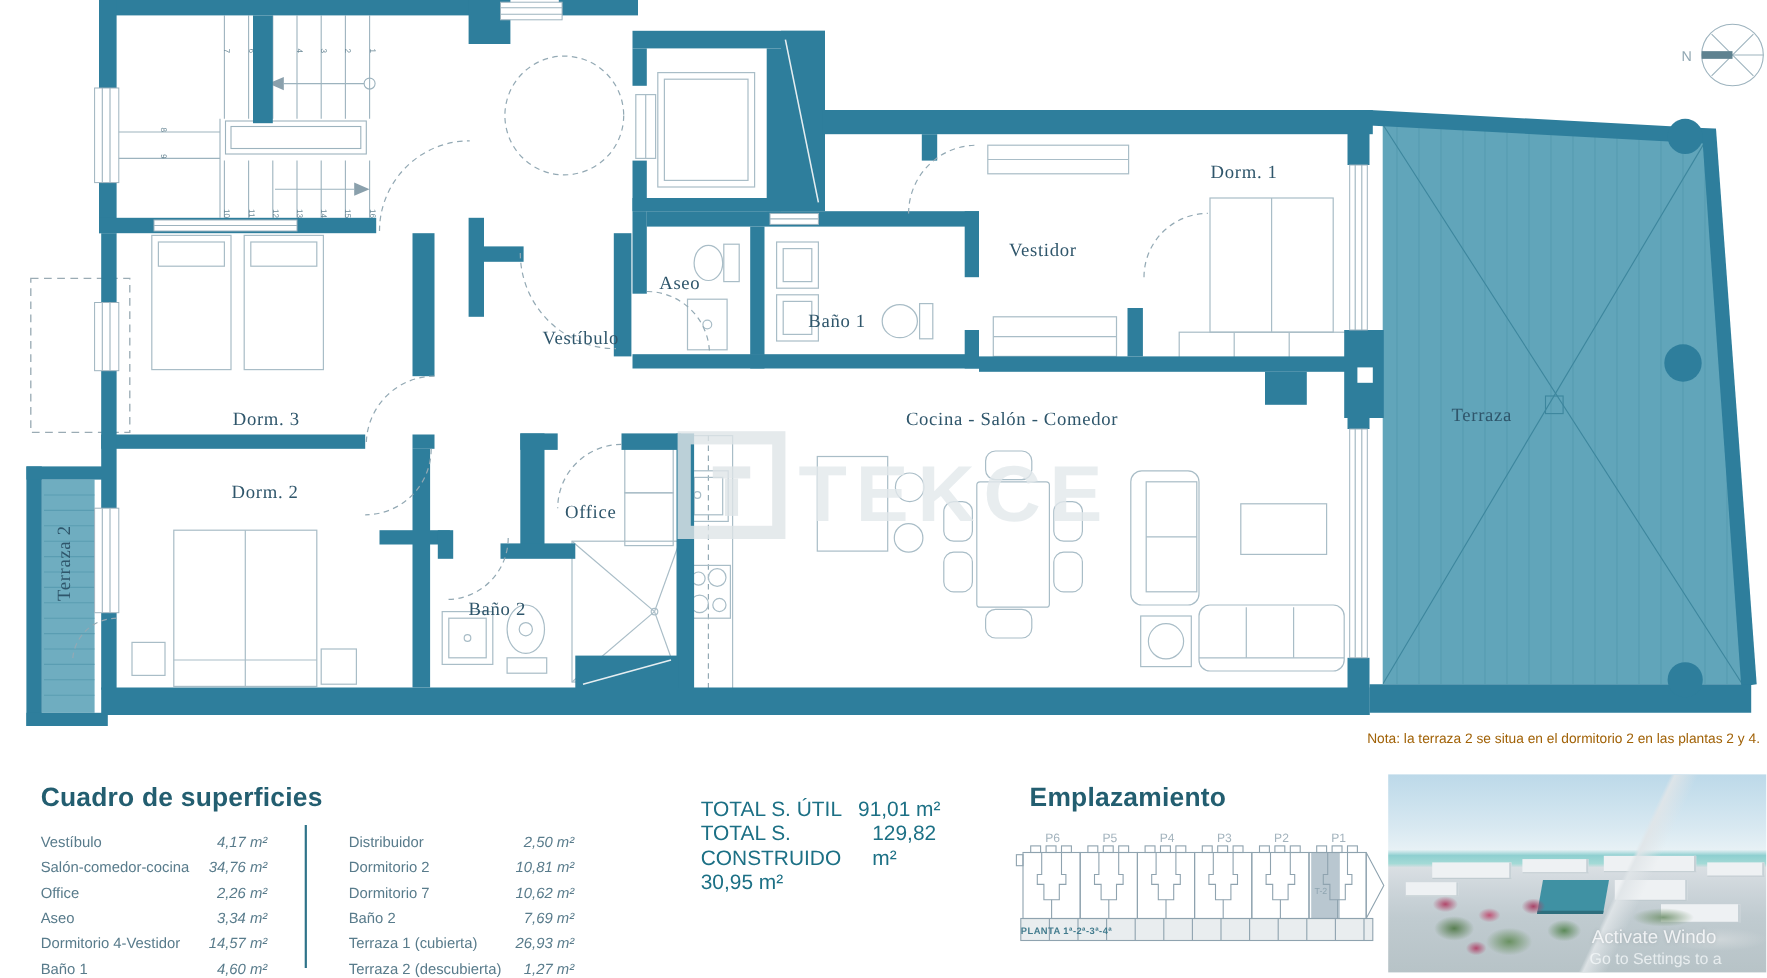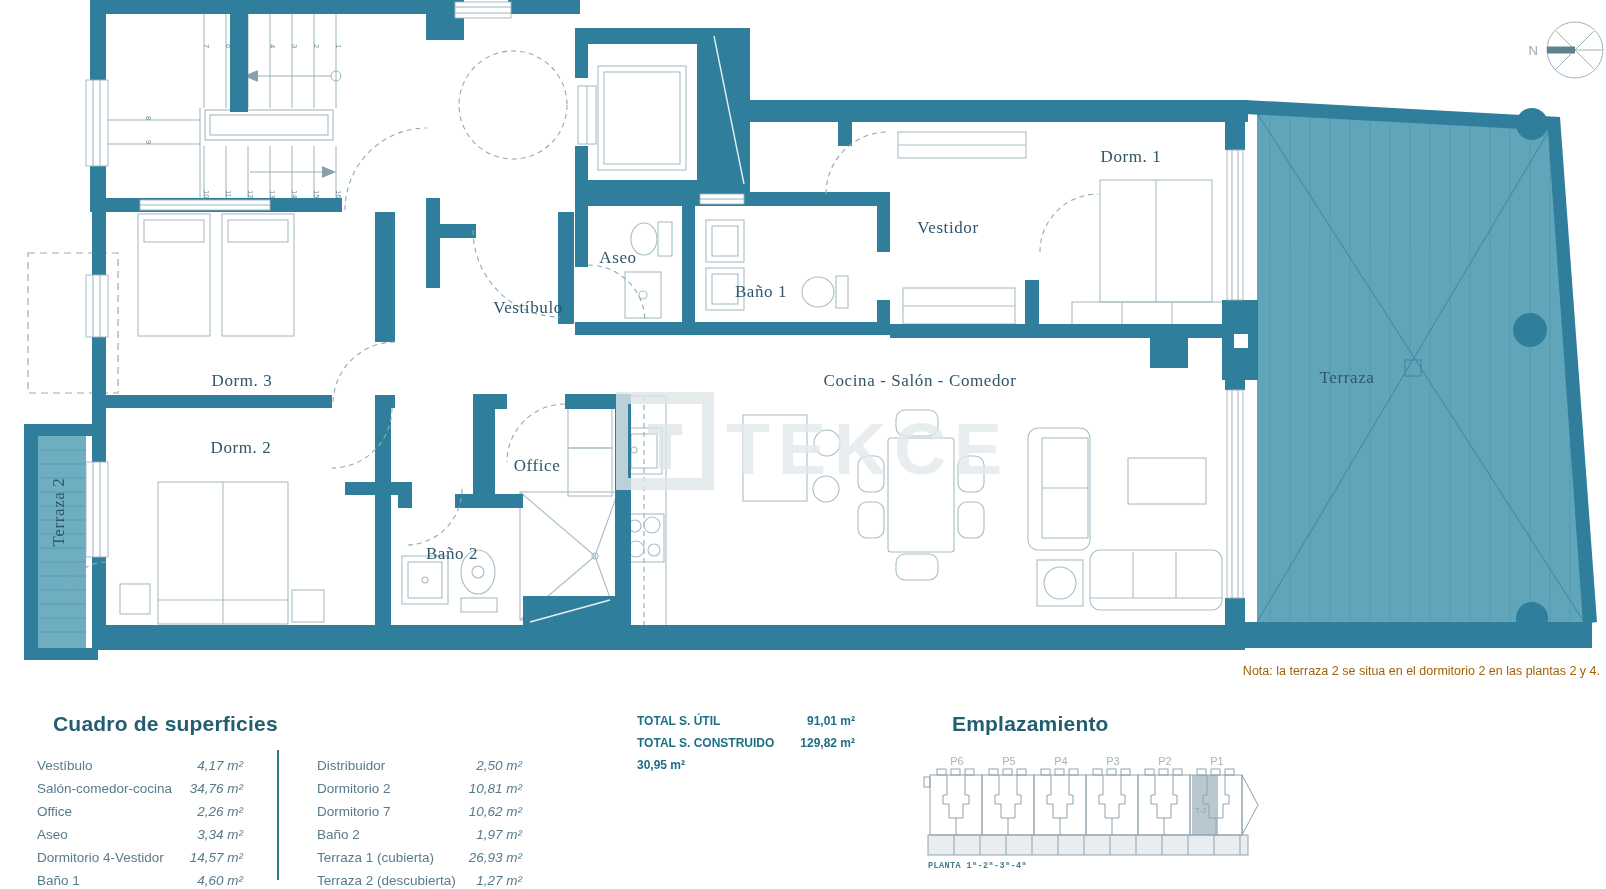--- a/index.html
+++ b/index.html
@@ -17,28 +17,28 @@
   .deck{fill:#61a5ba;}
   .deck2{fill:#6fadc0;}
   .deckline{stroke:#4d93a9;stroke-width:1;}
   .diag{stroke:#3d869d;stroke-width:1;fill:none;}
   .rlabel{font-family:"Liberation Serif",serif;font-size:17px;fill:#2f566b;letter-spacing:.6px;}
   .snum{font-family:"Liberation Sans",sans-serif;font-size:7.5px;fill:#6b8997;}
   .whiteline{stroke:#e6eef1;stroke-width:1.4;}
 
   
   .note{position:absolute;top:664px;right:6px;font-size:12.5px;color:#a16207;}
-  .panel-title{position:absolute;font-size:21px;font-weight:600;color:#235e70;letter-spacing:.2px;margin-left:16px;}
+  .panel-title{position:absolute;font-size:24px;font-weight:600;color:#235e70;letter-spacing:.2px;}
   .surf-col{position:absolute;top:754px;font-size:13.5px;color:#587b8b;}
   .surf-row{display:flex;justify-content:space-between;line-height:23px;}
   .surf-row .val{text-align:right;font-style:italic;}
   .surf-divider{position:absolute;left:277px;top:750px;width:2px;height:130px;background:#2e7389;}
-  .totals{position:absolute;left:637px;top:710px;width:218px;font-size:12px;font-weight:700;color:#1c7085;}
+  .totals{position:absolute;left:637px;top:726px;width:218px;font-size:19px;font-weight:400;color:#1c7085;}
   .tot-row{display:flex;justify-content:space-between;line-height:22px;}
-  .emp-caption{position:absolute;left:928px;top:861px;font-size:8.5px;letter-spacing:.4px;color:#437c8e;font-weight:600;font-family:Liberation Mono, monospace;}
+  .emp-caption{position:absolute;left:928px;top:841px;font-size:8.5px;letter-spacing:.4px;color:#437c8e;font-weight:600;}
 
   
   .photo{position:absolute;left:1262px;top:704px;width:344px;height:180px;overflow:hidden;
     background:linear-gradient(180deg,#bcd9e9 0%,#d7e8f1 26%,#e7f1f5 38%,#8ecfd0 41%,#a3dad6 45%,
                #d9dfe3 47%,#cdd5da 58%,#c0cbd0 72%,#b7c3c7 100%);}
   .ph-block{position:absolute;background:#eef1f3;border-right:2px solid #c7d1d6;border-bottom:1px solid #bcc7cc;}
   .ph-teal{position:absolute;left:138px;top:96px;width:60px;height:28px;background:#3f91a3;
            border-bottom:3px solid #2e6e7d;transform:skewX(-10deg);}
   .ph-green{position:absolute;inset:0;background:
     radial-gradient(26px 16px at 60px 140px,#597f52 0%,rgba(89,127,82,0) 70%),
@@ -443,21 +443,21 @@
     <div class="surf-row">
       <span class="lbl">Dormitorio 2</span>
       <span class="val">10,81 m²</span>
       </div>
     <div class="surf-row">
       <span class="lbl">Dormitorio 7</span>
       <span class="val">10,62 m²</span>
       </div>
     <div class="surf-row">
       <span class="lbl">Baño 2</span>
-      <span class="val">1,97 m²</span>
+      <span class="val">7,69 m²</span>
       </div>
     <div class="surf-row">
       <span class="lbl">Terraza 1 (cubierta)</span>
       <span class="val">26,93 m²</span>
       </div>
     <div class="surf-row">
       <span class="lbl">Terraza 2 (descubierta)</span>
       <span class="val">1,27 m²</span>
       </div>
   </div>
@@ -547,14 +547,27 @@
           <line x1="283" y1="95" x2="283" y2="115"></line>
         <line x1="309" y1="95" x2="309" y2="115"></line>
           <line x1="335" y1="95" x2="335" y2="115"></line>
       </g>
     </g>
     <text x="290" y="73" font-family="Liberation Sans, sans-serif" font-size="8" fill="#8fa5b1">T-2</text>
   </svg>
 
   <div class="emp-caption">PLANTA 1ª-2ª-3ª-4ª</div>
 
+  <div class="photo">
+    <div class="ph-block" style="left:40px;top:80px;width:70px;height:14px"></div>
+    <div class="ph-block" style="left:122px;top:77px;width:58px;height:12px"></div>
+    <div class="ph-block" style="left:196px;top:74px;width:82px;height:14px"></div>
+    <div class="ph-block" style="left:290px;top:80px;width:50px;height:12px"></div>
+    <div class="ph-block" style="left:16px;top:98px;width:46px;height:12px"></div>
+    <div class="ph-block" style="left:206px;top:96px;width:64px;height:18px"></div>
+    <div class="ph-block" style="left:248px;top:118px;width:70px;height:16px"></div>
+    <div class="ph-teal"></div>
+    <div class="ph-green"></div>
+    <div class="act">Activate Windo</div>
+    <div class="act2">Go to Settings to a</div>
+  </div>
 
 </div>
 
 </body></html>

